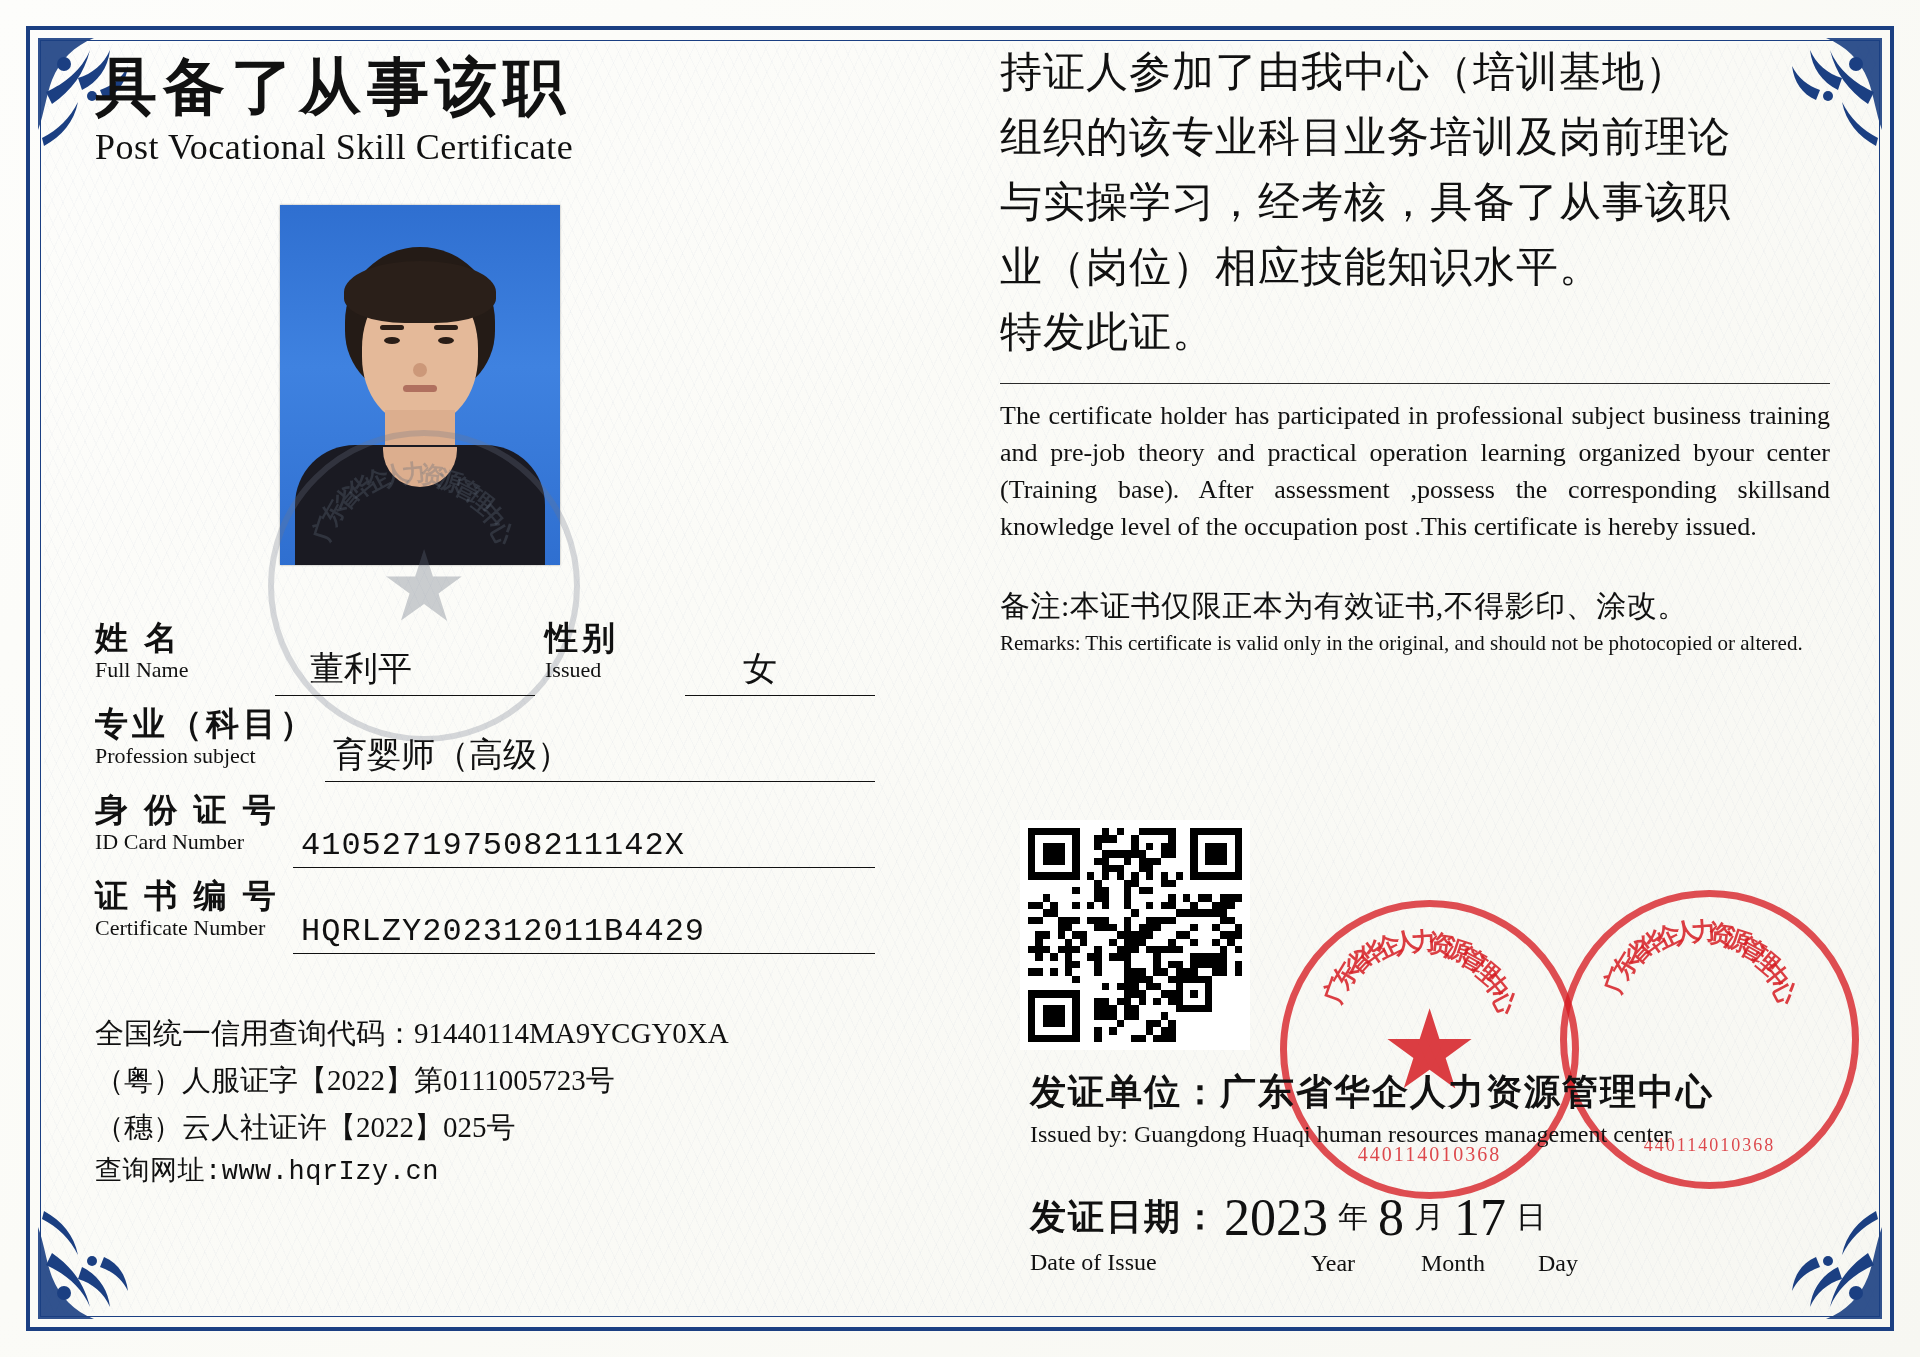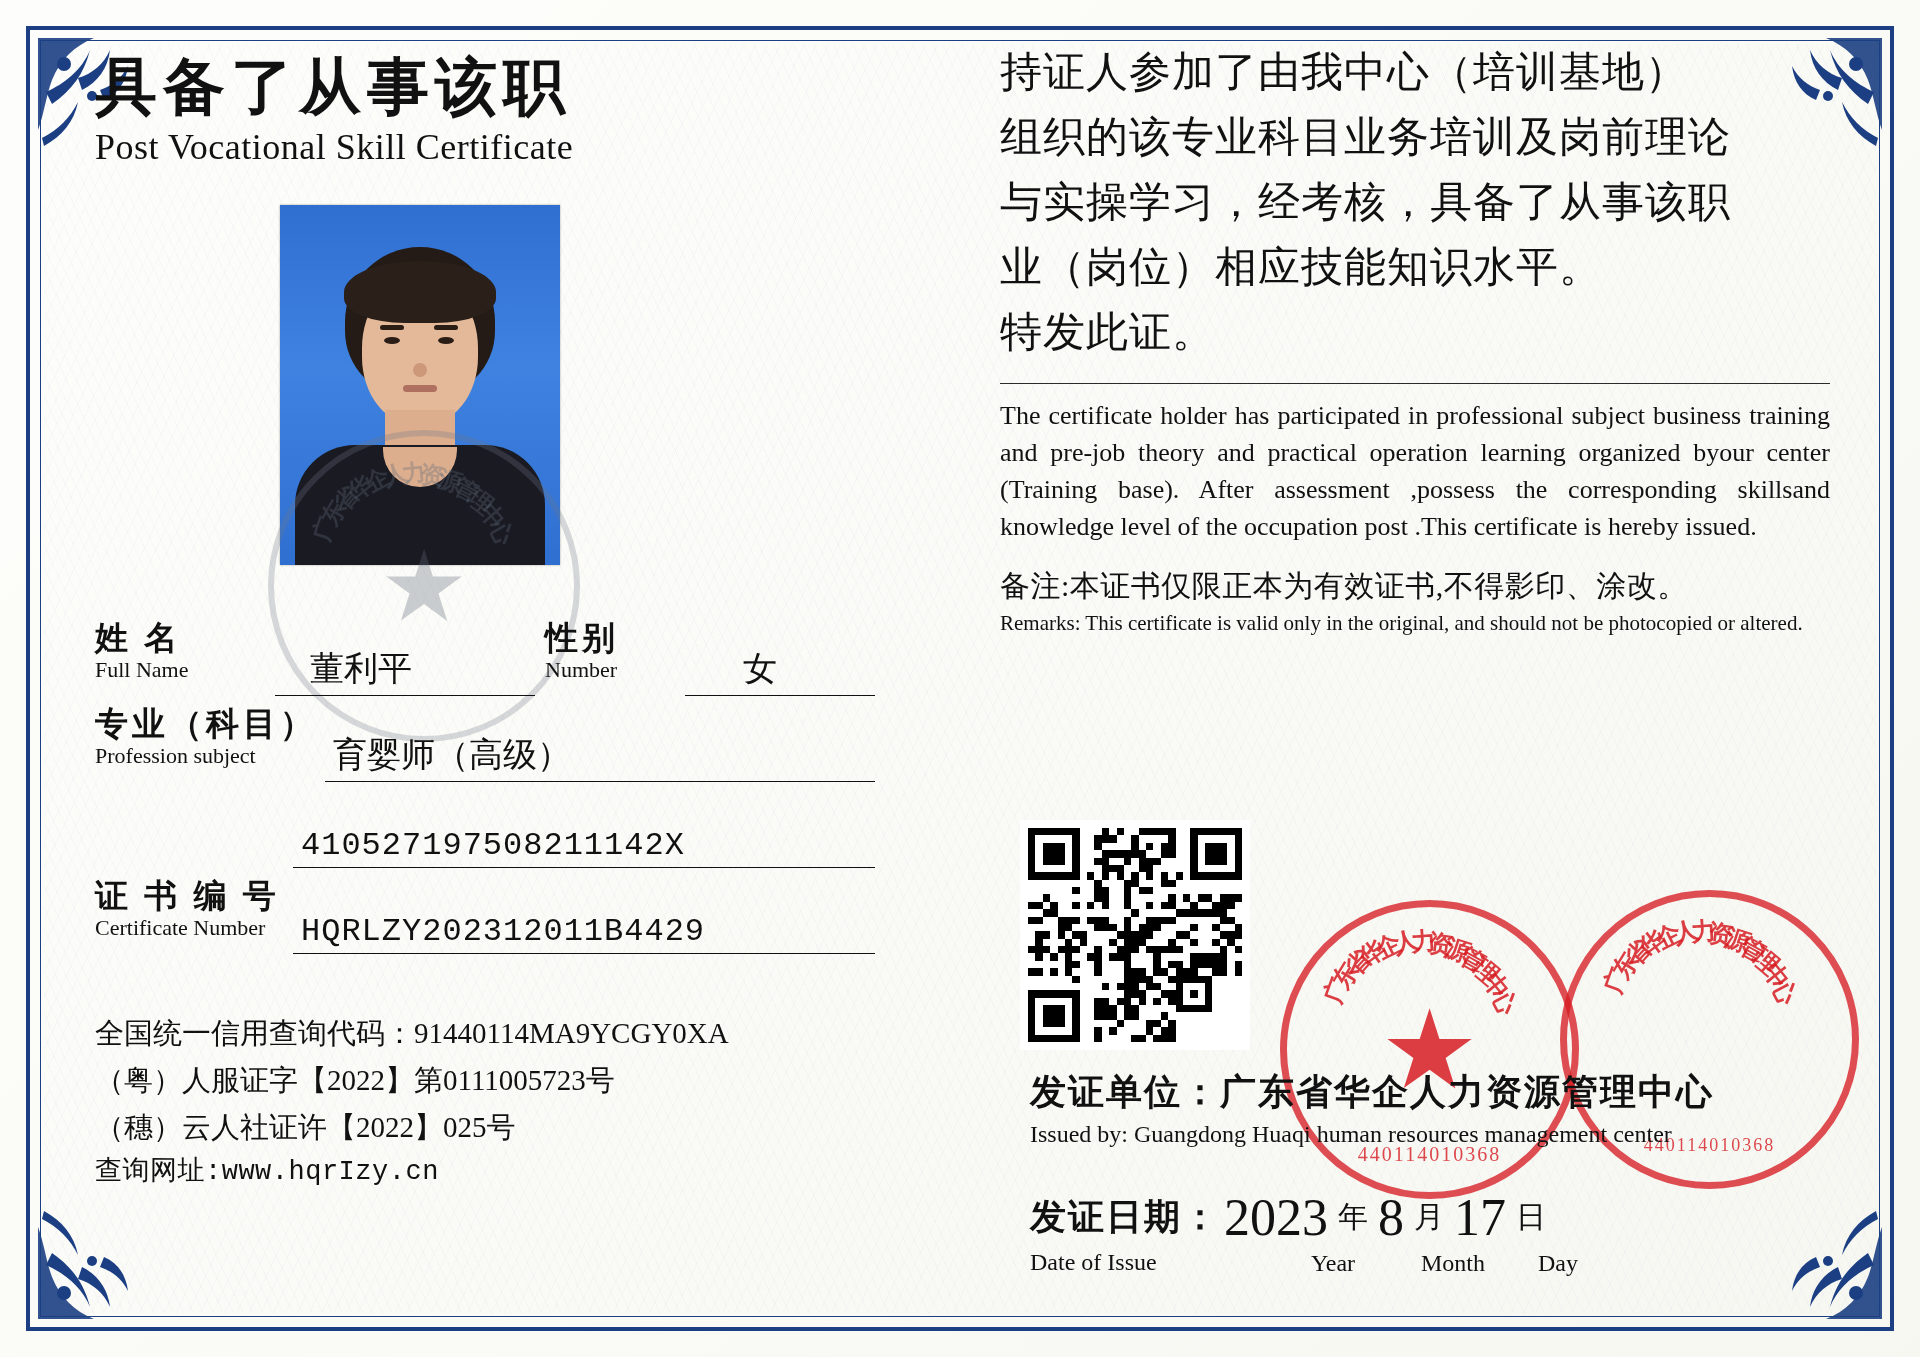--- a/index.html
+++ b/index.html
@@ -170,21 +170,21 @@
   .body-cn .indent{display:block;}
   .divider{
     margin:18px 0 14px 0;height:0;border-top:1.4px solid #2b2b2b;width:100%;
   }
   .body-en{
     font-size:26px;line-height:1.42;color:#111;
     text-align:justify;
     font-family:"Liberation Serif",serif;
   }
   .remarks-cn{
-    margin-top:20px;font-size:30px;color:#111;font-family:"Liberation Serif",serif;
+    margin-top:40px;font-size:30px;color:#111;font-family:"Liberation Serif",serif;
     letter-spacing:0.5px;white-space:nowrap;
   }
   .remarks-en{
     margin-top:4px;font-size:21px;color:#111;font-family:"Liberation Serif",serif;
     white-space:nowrap;
   }
 
   .qr{
     position:absolute;left:1020px;top:820px;
     width:230px;height:230px;background:#fff;padding:8px;box-sizing:border-box;
@@ -331,36 +331,40 @@
     <div class="row">
       <div class="lbl">
         <div class="cn">姓 名</div>
         <div class="en">Full Name</div>
       </div>
       <div class="ul" style="left:180px;width:260px;"></div>
       <div class="val" style="left:215px;">董利平</div>
 
       <div class="lbl" style="left:450px;width:160px;">
         <div class="cn">性别</div>
-        <div class="en">Number</div>
+        <div class="en">Issued</div>
       </div>
       <div class="ul" style="left:590px;width:190px;"></div>
       <div class="val" style="left:648px;">女</div>
     </div>
 
     <div class="row">
       <div class="lbl" style="width:260px;">
         <div class="cn">专业（科目）</div>
         <div class="en">Profession subject</div>
       </div>
       <div class="ul" style="left:230px;width:550px;"></div>
       <div class="val" style="left:238px;">育婴师（高级）</div>
     </div>
 
     <div class="row">
+      <div class="lbl" style="width:250px;">
+        <div class="cn">身 份 证 号</div>
+        <div class="en">ID Card Number</div>
+      </div>
       <div class="ul" style="left:198px;width:582px;"></div>
       <div class="val mono" style="left:206px;">410527197508211142X</div>
     </div>
 
     <div class="row">
       <div class="lbl" style="width:250px;">
         <div class="cn">证 书 编 号</div>
         <div class="en">Certificate Number</div>
       </div>
       <div class="ul" style="left:198px;width:582px;"></div>

